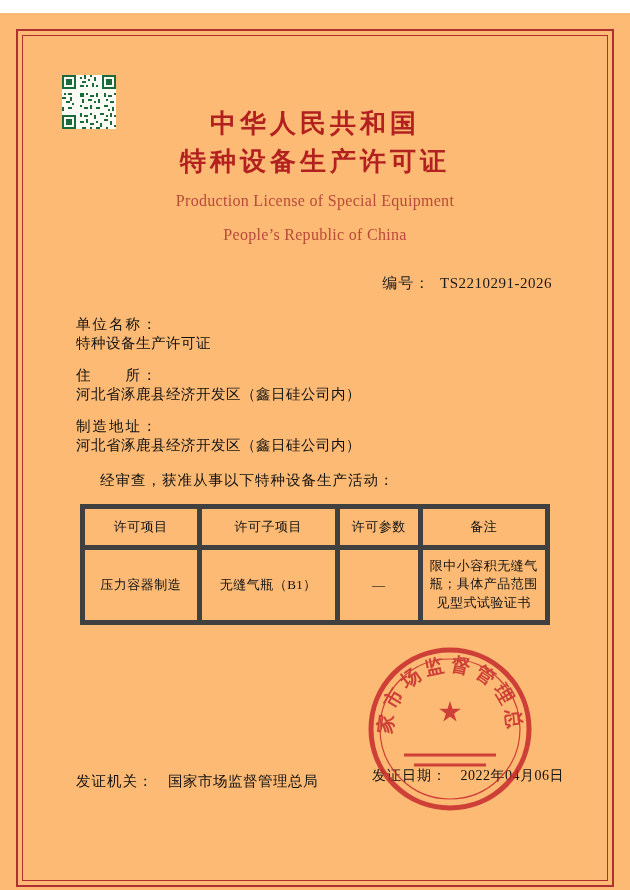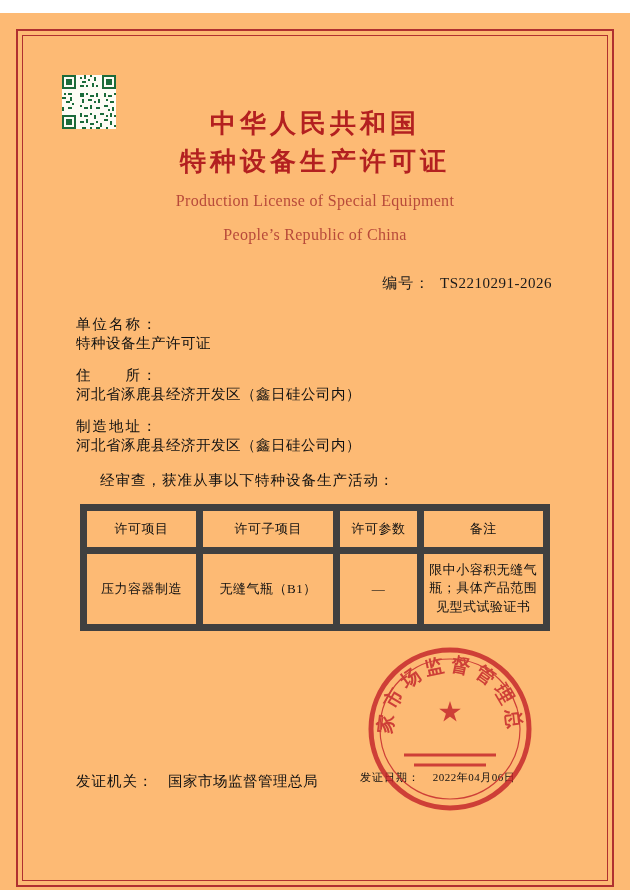--- a/index.html
+++ b/index.html
@@ -131,21 +131,21 @@
   }
 
   table.permits {
     margin: 14px auto 0 auto;
     width: 470px;
     border-collapse: collapse;
     font-size: 13px;
     color: #111;
   }
   table.permits th, table.permits td {
-    border: 7px solid #404040;
+    border: 5px solid #404040;
     text-align: center;
     vertical-align: middle;
     padding: 7px 4px;
     letter-spacing: 0.5px;
   }
   table.permits th {
     font-weight: normal;
     height: 22px;
   }
   table.permits td {
@@ -177,23 +177,23 @@
   }
   .footer-label {
     width: 92px;
     flex: none;
     letter-spacing: 1px;
   }
   .footer-value { letter-spacing: 0.5px; }
 
   .issue-date-row {
     position: absolute;
-    left: 320px;
+    left: 332px;
     bottom: 78px;
-    font-size: 11px;
+    font-size: 14px;
     color: #111;
     white-space: nowrap;
   }
   .issue-date-row .footer-label { display: inline; letter-spacing: 1px; }
   .issue-date-row .footer-value { margin-left: 10px; }
 
   
   .seal {
     position: absolute;
     right: 54px;

